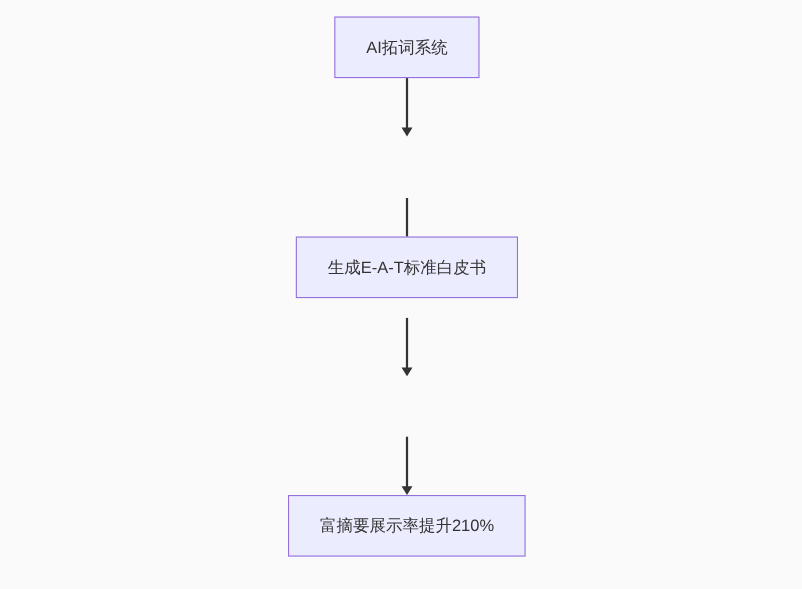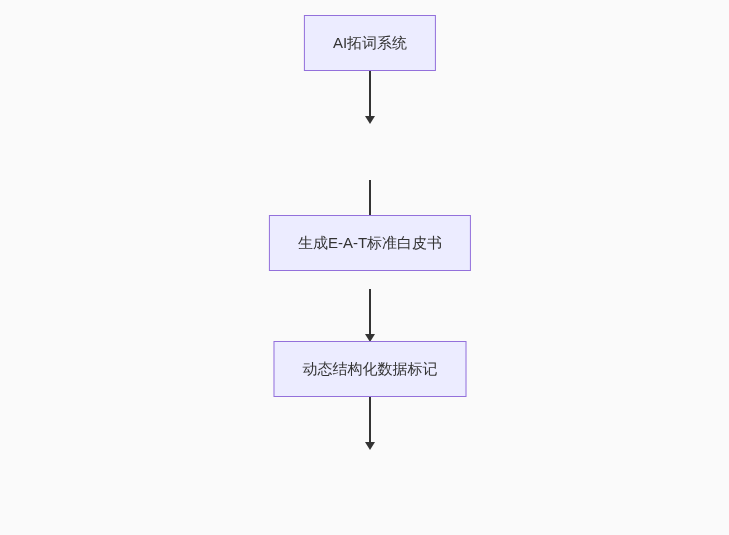--- a/index.html
+++ b/index.html
@@ -92,21 +92,21 @@
     <div class="head"></div>
   </div>
 
   <div class="flow-node n3">生成E-A-T标准白皮书</div>
 
   <div class="arrow a3">
     <div class="shaft"></div>
     <div class="head"></div>
   </div>
 
-  <div class="flow-node n4">动态结构化数据标记</div>
 
   <div class="arrow a4">
     <div class="shaft"></div>
     <div class="head"></div>
   </div>
 
+  <div class="flow-node n5">富摘要展示率提升210%</div>
 
 </div>
 
 </body></html>

